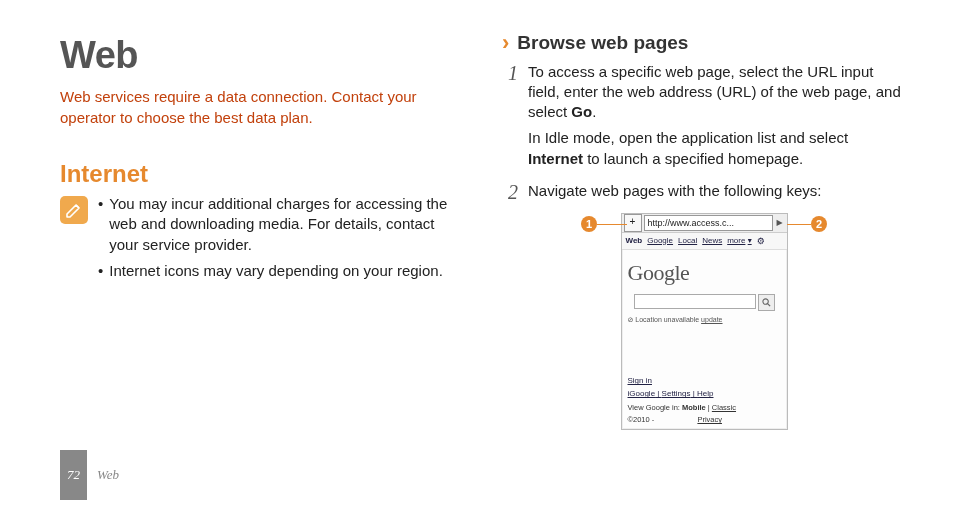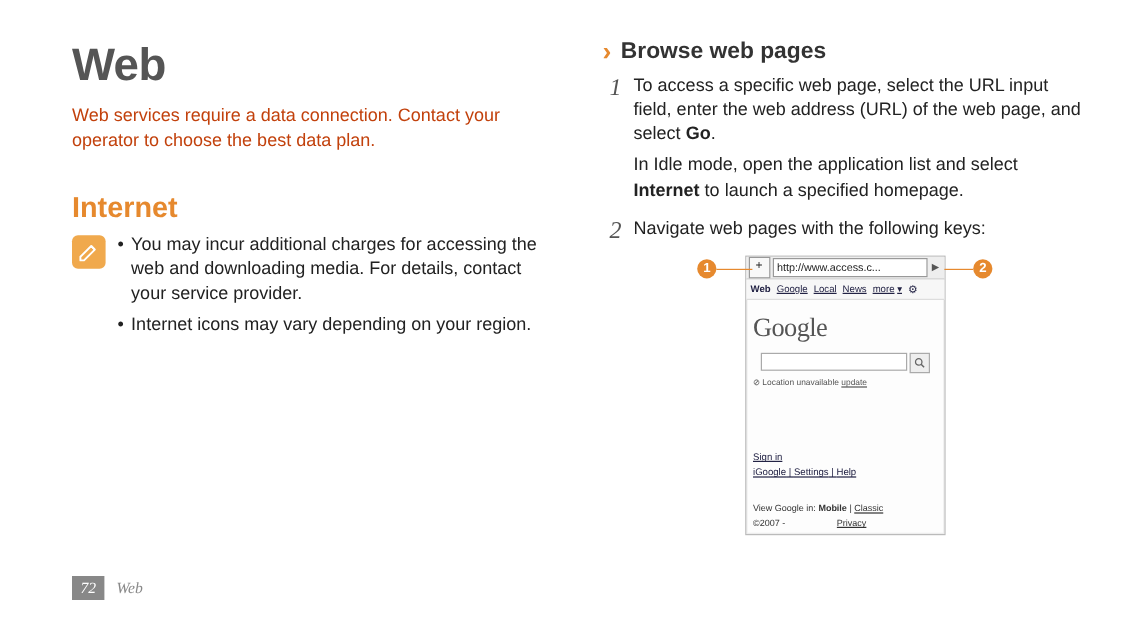--- a/index.html
+++ b/index.html
@@ -163,21 +163,21 @@
   .g-btn {
     width: 15px; height: 15px; border: 1px solid #aaa; background: #eee;
     display:flex; align-items:center; justify-content:center;
   }
   .g-loc { font-size: 7px; color: #555; }
   .g-loc .u { text-decoration: underline; }
   .g-spacer { height: 52px; }
   .g-signin { font-size: 8px; text-decoration: underline; color: #224; }
   .g-links { font-size: 8px; color: #224; margin-top: 2px;}
   .g-links span { text-decoration: underline; }
-  .g-mode { font-size: 7.5px; margin-top: 19px; color: #333;}
+  .g-mode { font-size: 7.5px; margin-top: 3px; color: #333;}
   .g-mode .u { text-decoration: underline; }
   .g-copy { font-size: 7.5px; margin-top: 2px; color: #333; }
   .g-copy .u { text-decoration: underline; margin-left: 41px; }
 
   .callout {
     position: absolute;
     width: 16px; height: 16px;
     border-radius: 50%;
     background: #e6892e;
     color: #fff;
@@ -202,21 +202,21 @@
     left: 60px;
     bottom: 18px;
     display: flex;
     align-items: center;
     gap: 10px;
     font-size: 13px;
   }
   .page-num {
     background: #888;
     color: #fff;
-    padding: 1px 7px;
+    padding: 16px 7px;
     font-style: italic;
     font-family: Georgia, serif;
     font-size: 13px;
   }
   .footer .chap {
     color: #888;
     font-style: italic;
     font-family: Georgia, serif;
   }
 </style>
@@ -314,21 +314,21 @@
           </div>
           <div class="g-spacer"></div>
           <div class="g-signin">Sign in</div>
           <div class="g-links">
             <span>iGoogle</span><span> | </span><span>Settings</span><span> | </span><span>Help</span>
           </div>
           <div class="g-mode">
             <span>View Google in: </span><b>Mobile</b><span> | </span><span class="u">Classic</span>
           </div>
           <div class="g-copy">
-            <span>©2007 - </span><span class="u">Privacy</span>
+            <span>©2010 - </span><span class="u">Privacy</span>
           </div>
         </div>
       </div>
     </div>
 
   </div>
 
   <div class="footer">
     <span class="page-num">72</span>
     <span class="chap">Web</span>

